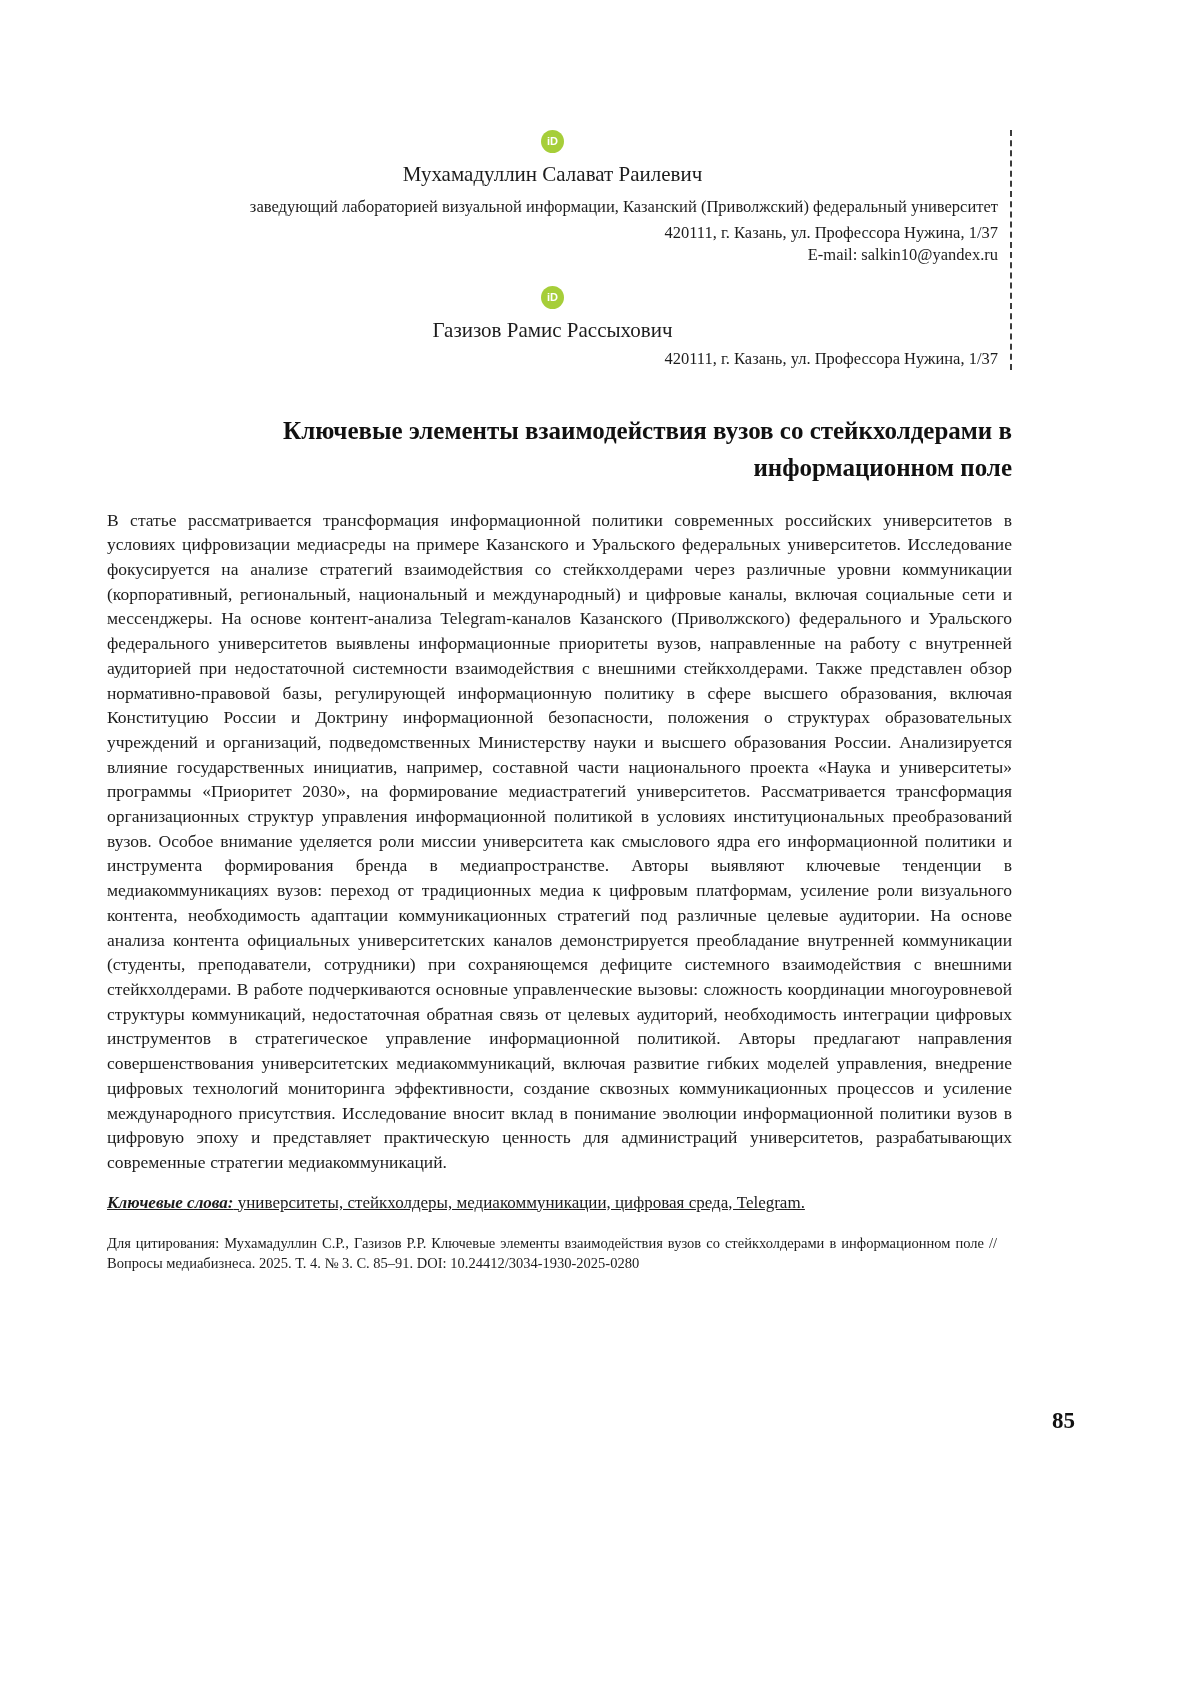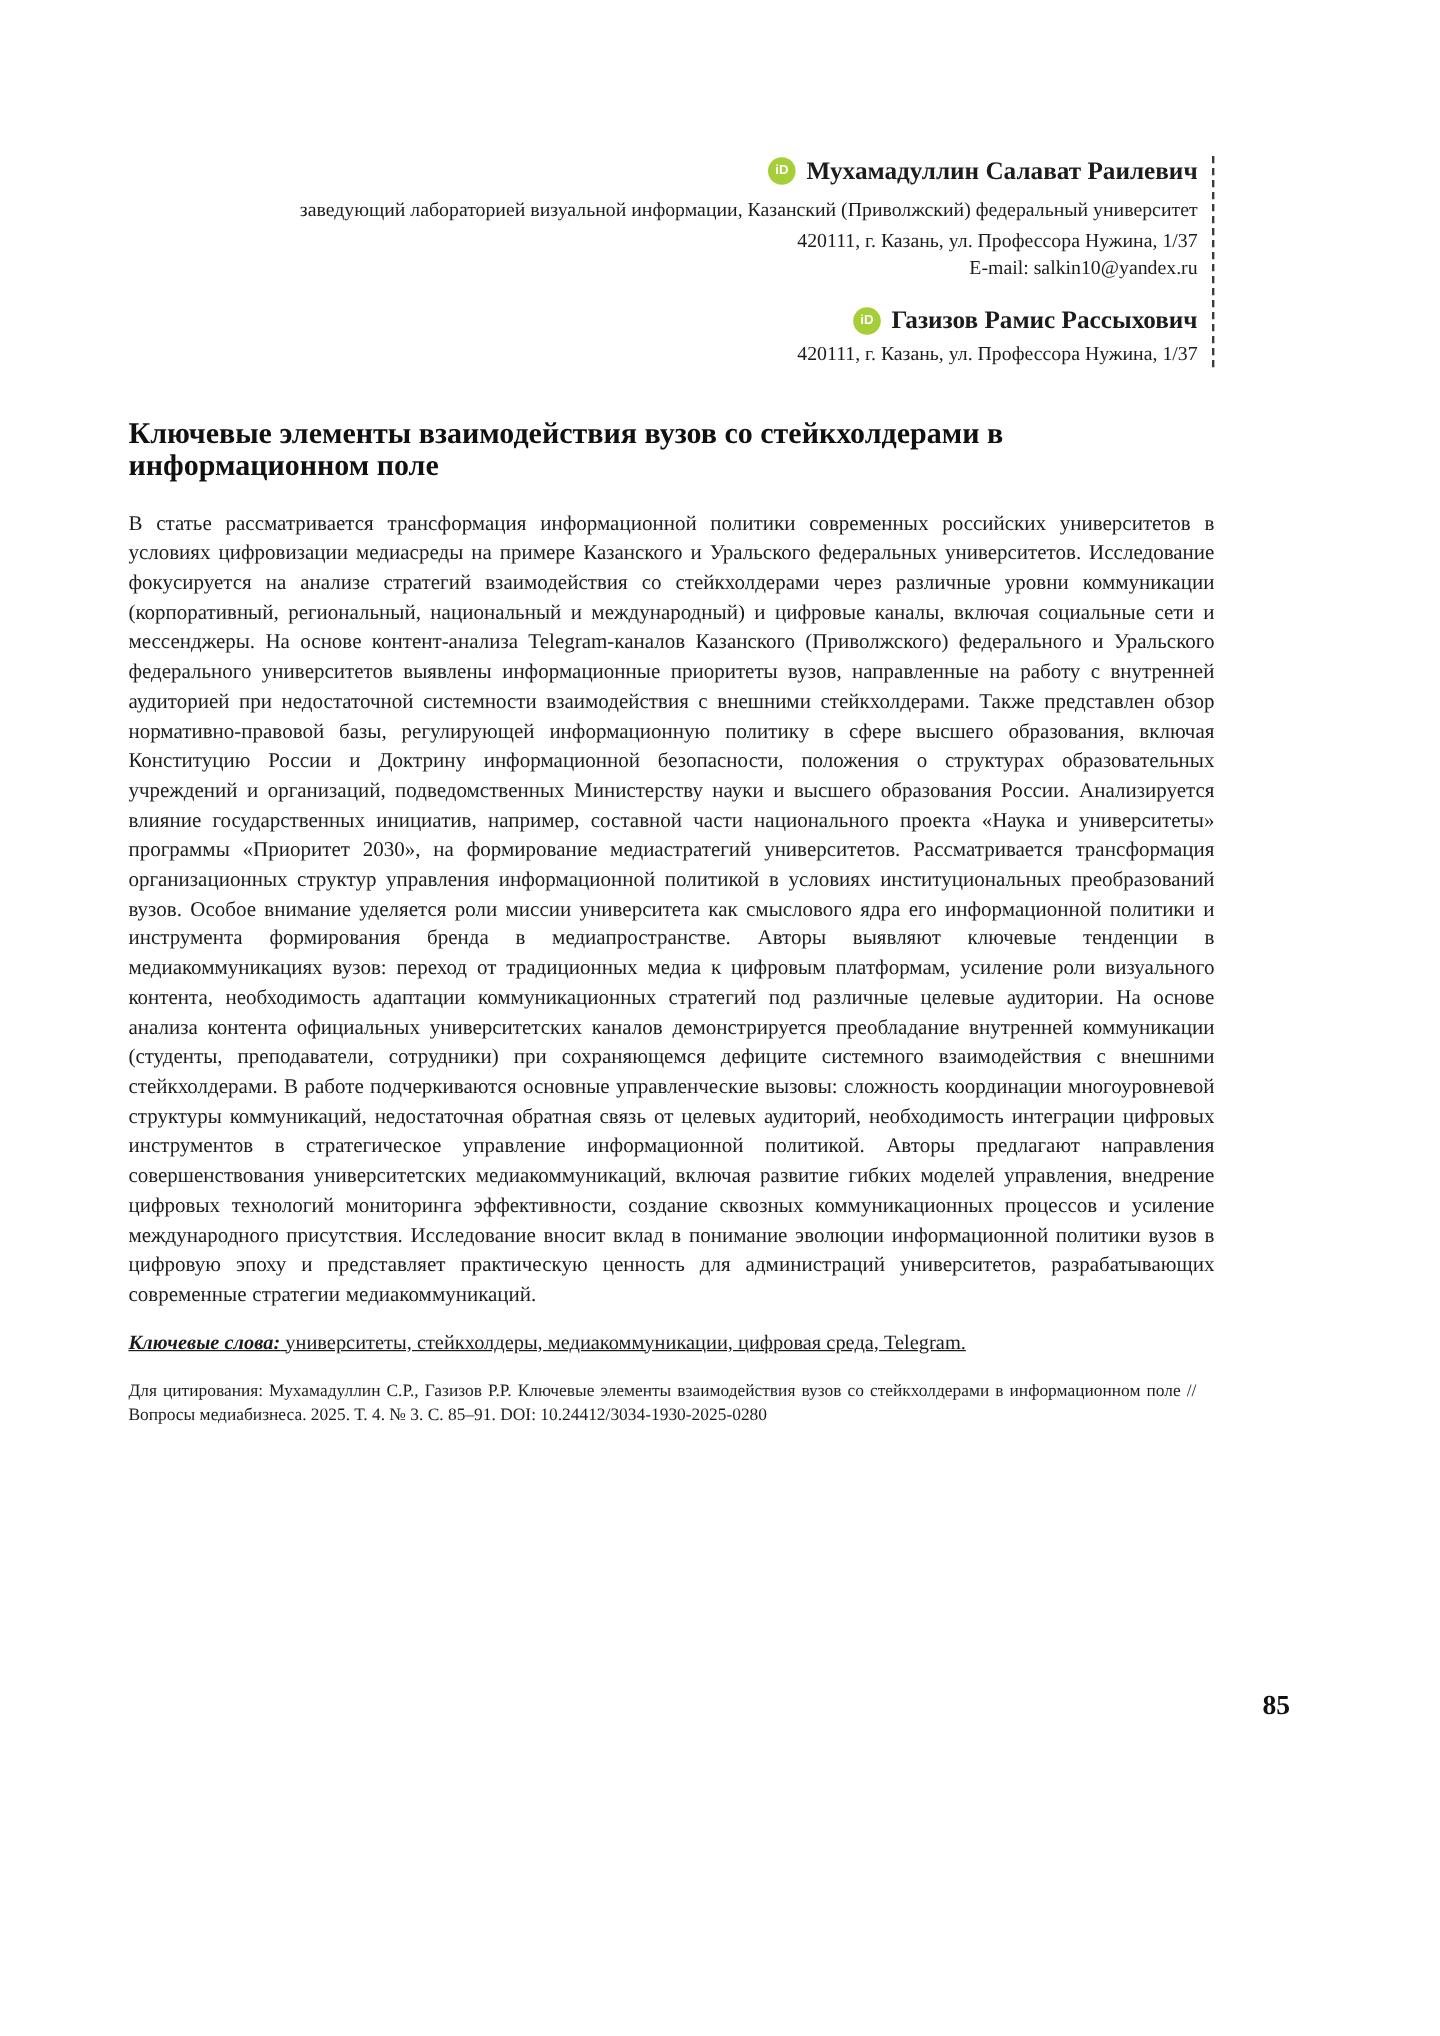--- a/index.html
+++ b/index.html
@@ -29,59 +29,61 @@
     padding-right: 12px;
     text-align: right;
   }
   .author-entry { margin-bottom: 20px; }
   .author-entry:last-child { margin-bottom: 0; }
   .author-name-row {
     display: flex;
     justify-content: flex-end;
     align-items: center;
     gap: 9px;
+    flex-direction: column;
   }
   .orcid-badge {
     width: 23px;
     height: 23px;
     border-radius: 50%;
     background: #a6ce39;
     color: #ffffff;
     display: inline-flex;
     align-items: center;
     justify-content: center;
     font-family: "Liberation Sans", sans-serif;
     font-size: 11px;
     font-weight: bold;
     flex: 0 0 auto;
     line-height: 1;
   }
   .author-name {
-    font-weight: bold;
+    font-weight: normal;
     font-size: 21px;
     line-height: 1.2;
   }
   .author-affiliation {
     margin-top: 9px;
     font-size: 16.5px;
     line-height: 1.35;
   }
   .author-address {
     margin-top: 4px;
     font-size: 16.5px;
     line-height: 22px;
   }
 
   
   .article-title {
     margin: 42px 0 0 0;
     font-size: 25px;
-    line-height: 27px;
+    line-height: 37px;
     font-weight: bold;
     color: #111;
+    text-align: right;
   }
   .abstract {
     margin: 22px 0 0 0;
     font-size: 17.5px;
     line-height: 24.7px;
     text-align: justify;
     word-spacing: 0.5px;
     font-family: Liberation Serif, serif;
   }
   .keywords {

